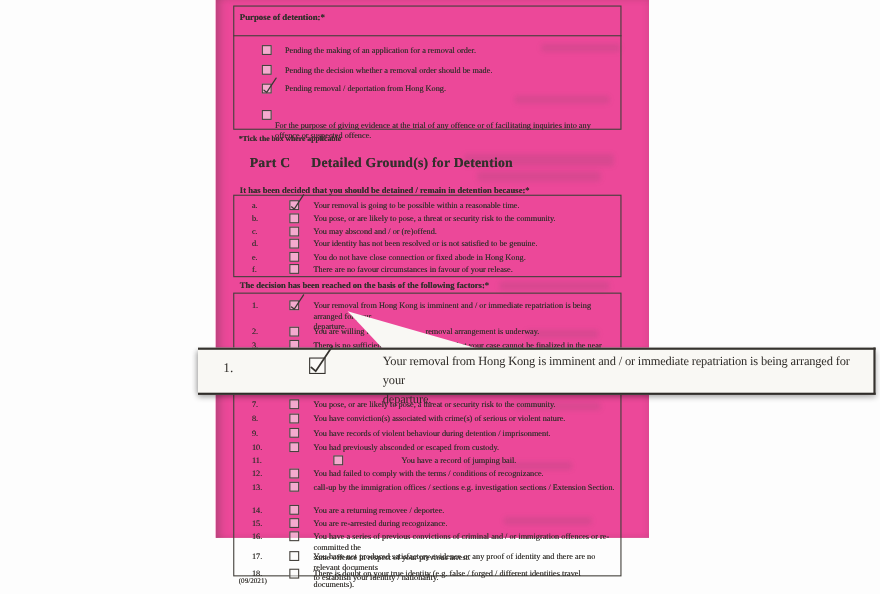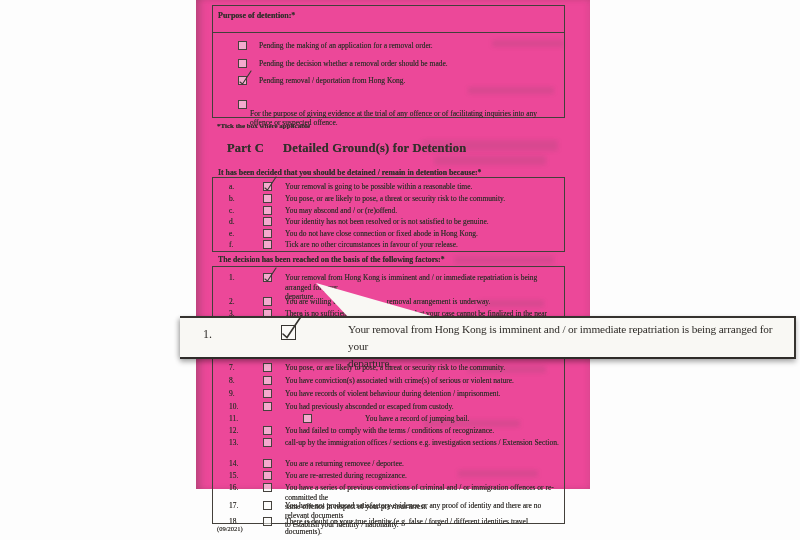--- a/index.html
+++ b/index.html
@@ -128,21 +128,21 @@
         <span class="gtxt">Your identity has not been resolved or is not satisfied to be genuine.</span>
       </div>
       <div class="grow" style="top:50.5px;">
         <span class="gkey">e.</span>
         <span class="cb"></span>
         <span class="gtxt">You do not have close connection or fixed abode in Hong Kong.</span>
       </div>
       <div class="grow" style="top:62px;">
         <span class="gkey">f.</span>
         <span class="cb"></span>
-        <span class="gtxt">Tick are no other circumstances in favour of your release.</span>
+        <span class="gtxt">There are no favour circumstances in favour of your release.</span>
       </div>
     </div>
 
     <div class="sechead head-factors">The decision has been reached on the basis of the following factors:*</div>
 
     <div class="formbox box3">
       <div class="frow" style="top:6px;">
         <span class="gkey">1.</span>
         <span class="cb">
             <svg class="tick" viewBox="0 0 16 16">

